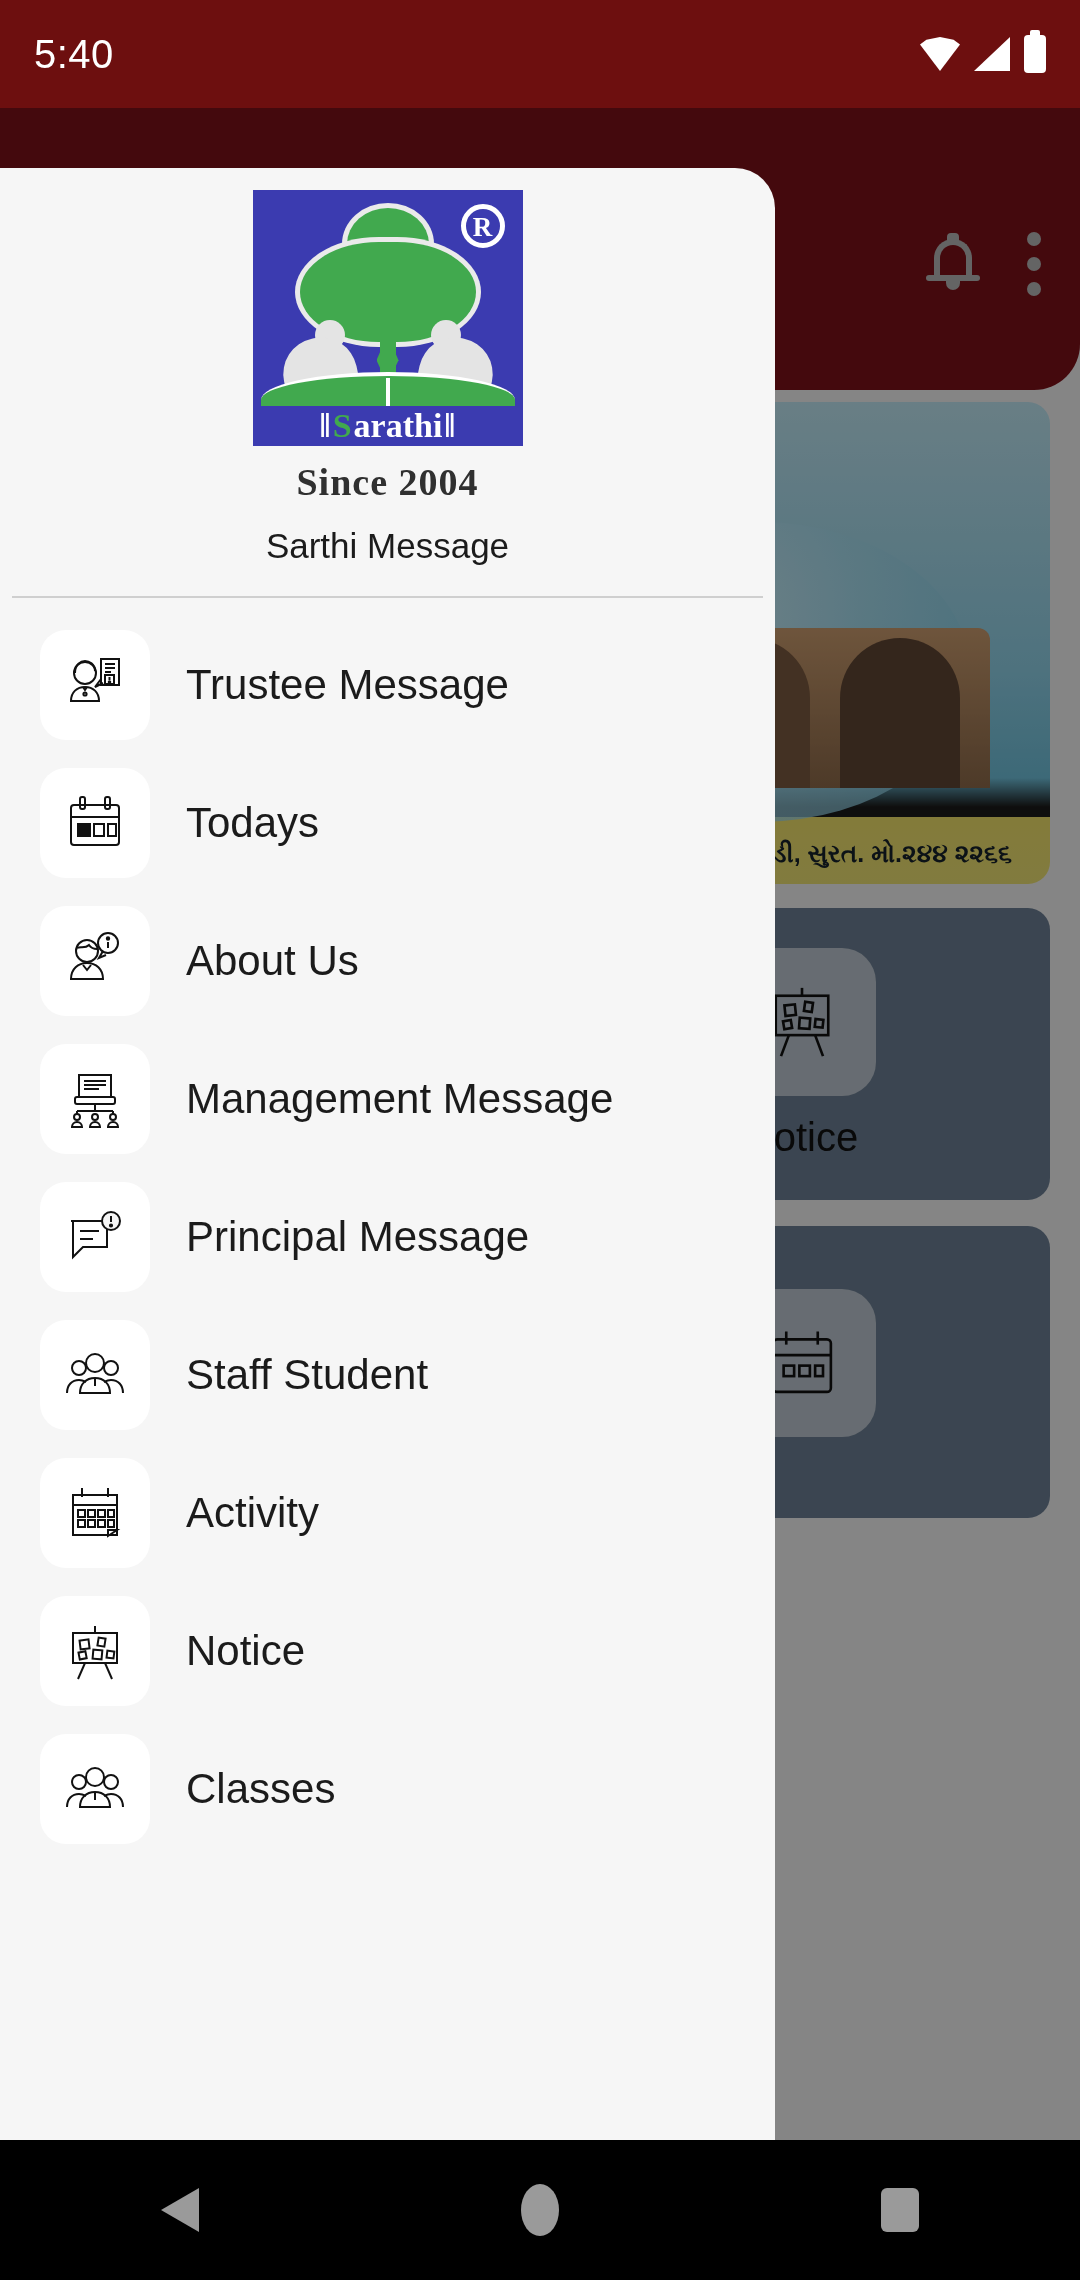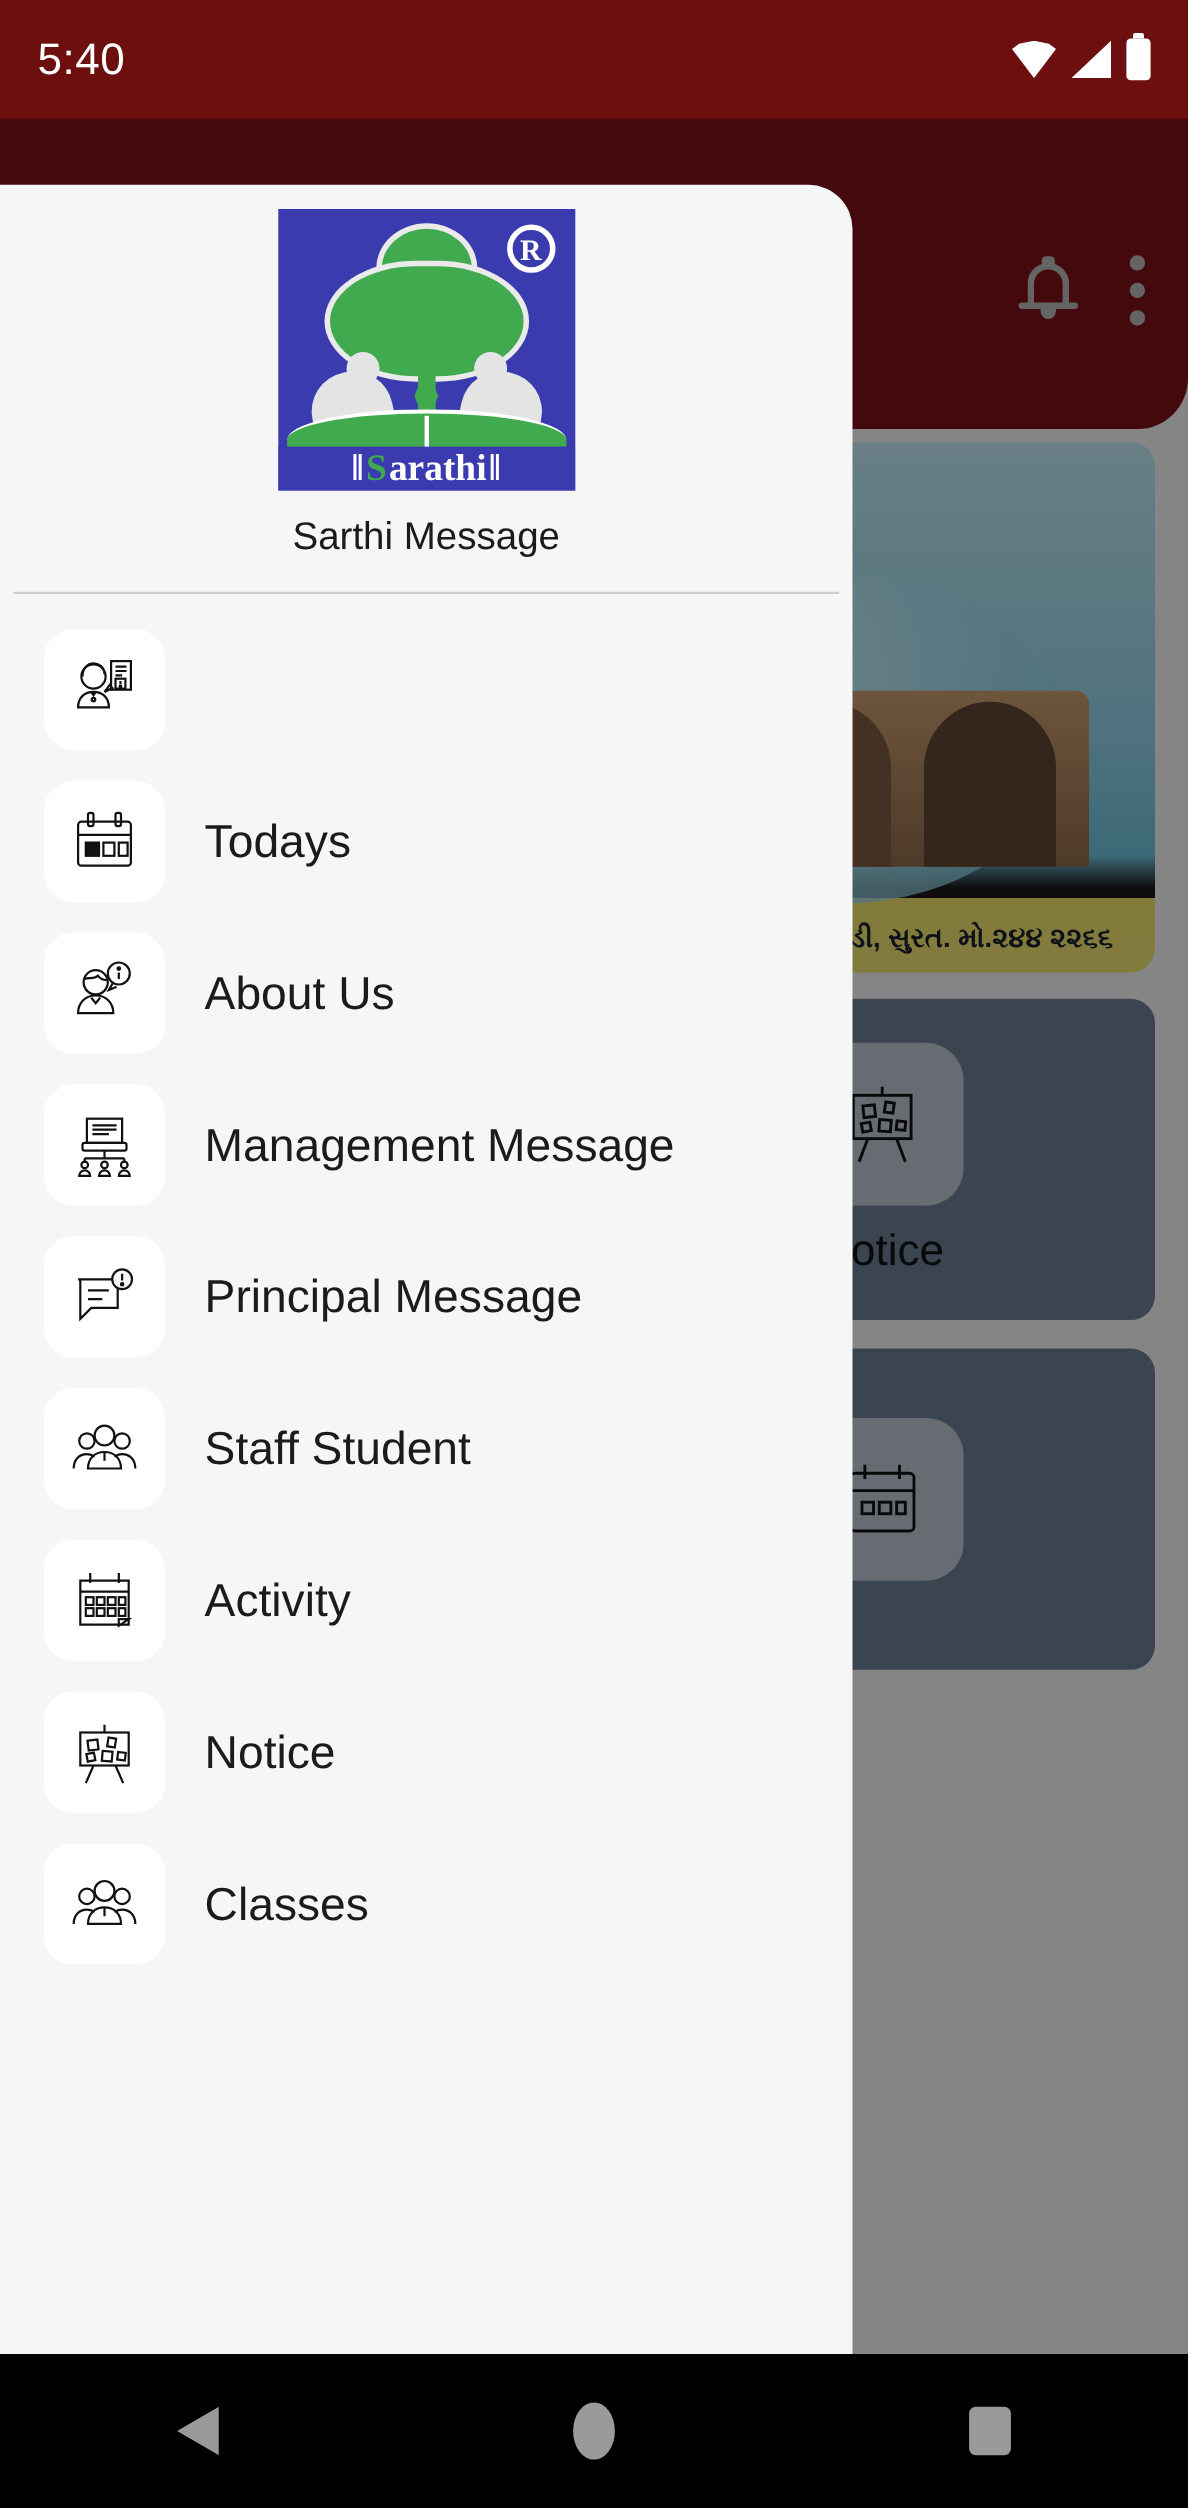--- a/index.html
+++ b/index.html
@@ -341,20 +341,21 @@
         <div class="reader l"></div>
         <div class="reader r"></div>
         <div class="book"></div>
         <div class="wordmark">
           <span class="w-white">‖</span>
           <span class="w-green">S</span>
           <span class="w-white">arathi</span>
           <span class="w-white">‖</span>
         </div>
       </div>
+      <div class="since">Since 2004</div>
       <div class="school-name">Sarthi Message</div>
       <div class="divider"></div>
     </div>
 
     <div class="menu">
 
       <div class="menu-item">
         <div class="menu-ic">
           <svg width="64" height="64" viewBox="0 0 64 64" fill="none" stroke="#111" stroke-width="2">
             <circle cx="22" cy="20" r="11"></circle>
@@ -365,20 +366,21 @@
             <rect x="38" y="6" width="18" height="26"></rect>
             <path d="M38 26l-6 8 8-4"></path>
             <line x1="42" y1="11" x2="52" y2="11"></line>
               <line x1="42" y1="15" x2="52" y2="15"></line>
               <line x1="42" y1="19" x2="48" y2="19"></line>
             <rect x="42" y="22" width="9" height="9"></rect>
             <line x1="46.5" y1="24" x2="46.5" y2="27"></line>
               <circle cx="46.5" cy="29" r="0.8" fill="#111"></circle>
           </svg>
         </div>
+        <div class="menu-label">Trustee Message</div>
       </div>
 
       <div class="menu-item">
         <div class="menu-ic">
           <svg width="64" height="64" viewBox="0 0 64 64" fill="none" stroke="#111" stroke-width="2">
             <rect x="8" y="14" width="48" height="40" rx="3"></rect>
             <line x1="8" y1="26" x2="56" y2="26"></line>
             <rect x="17" y="6" width="5" height="12" rx="2"></rect>
               <rect x="42" y="6" width="5" height="12" rx="2"></rect>
             <rect x="15" y="33" width="12" height="12" fill="#111"></rect>

